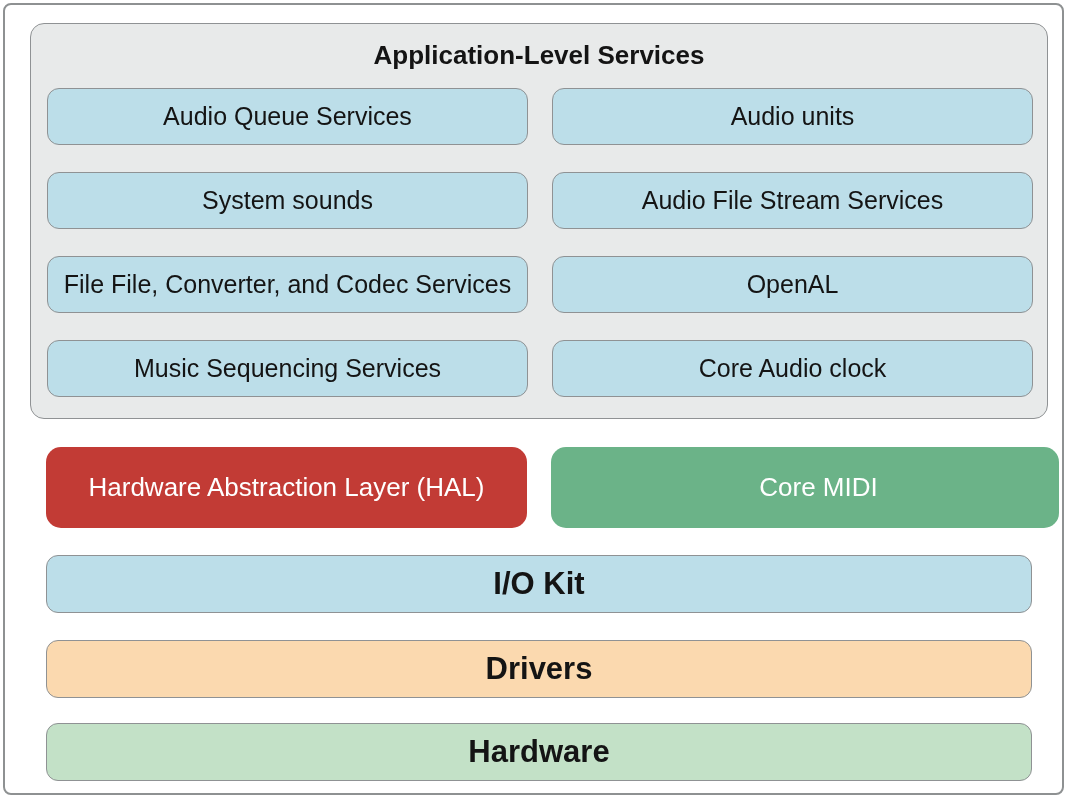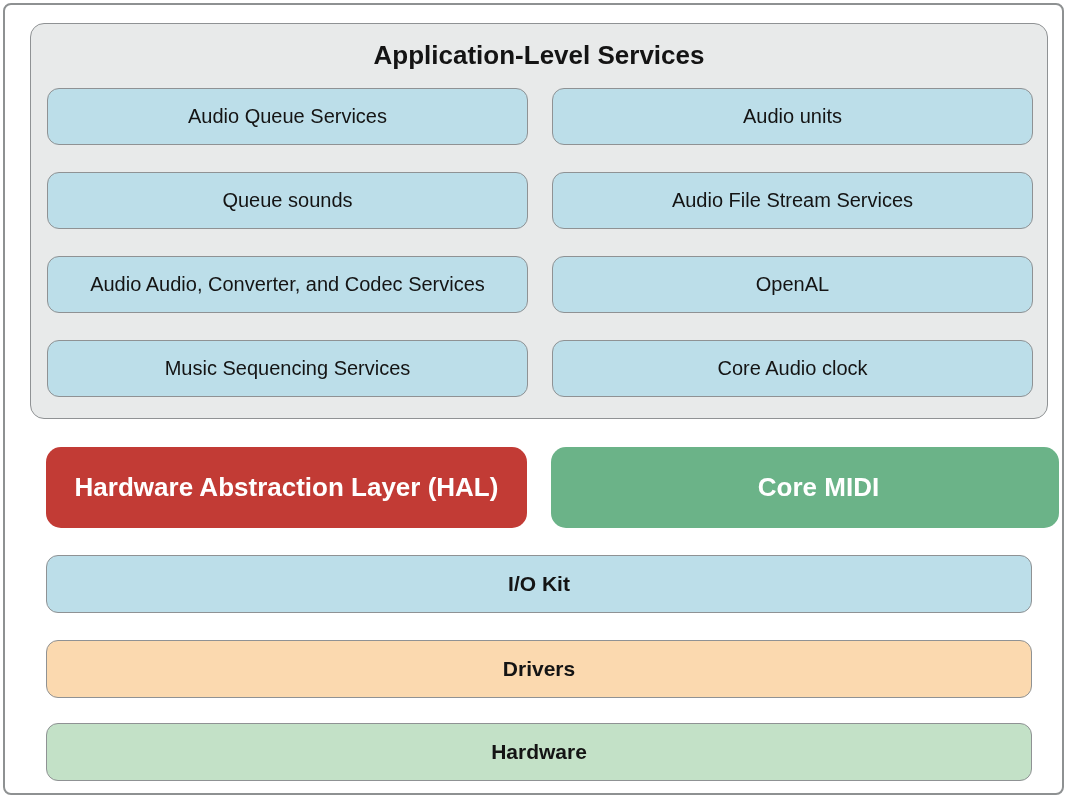--- a/index.html
+++ b/index.html
@@ -54,74 +54,74 @@
     grid-auto-rows: 57px;
   }
   .service-box {
     box-sizing: border-box;
     background: var(--service-fill, #bcdee9);
     border: 1px solid var(--box-border, #8f9294);
     border-radius: 12px;
     display: flex;
     align-items: center;
     justify-content: center;
-    font-size: 20px;
+    font-size: 25px;
     color: var(--text-dark, #141414);
     white-space: nowrap;
   }
   
   .mid-box {
     position: absolute;
     top: 442px;
     width: 481px;
     height: 81px;
     border-radius: 15px;
     display: flex;
     align-items: center;
     justify-content: center;
     font-size: 26px;
-    font-weight: bold;
+    font-weight: normal;
     color: var(--text-light, #ffffff);
   }
   .hal-box  { left: 41px;  background: var(--hal-fill, #c23b35); }
   .midi-box { left: 546px; background: var(--midi-fill, #6bb388); padding-left: 27px; }
   
   .layer-box {
     position: absolute;
     left: 41px;
     width: 986px;
     height: 58px;
     box-sizing: border-box;
     border: 1px solid var(--box-border, #8f9294);
     border-radius: 12px;
     display: flex;
     align-items: center;
     justify-content: center;
-    font-size: 21px;
+    font-size: 31px;
     font-weight: bold;
     color: var(--text-dark, #141414);
   }
   .iokit-layer    { top: 550px; background: var(--iokit-fill, #bcdee9); }
   .drivers-layer  { top: 635px; background: var(--drivers-fill, #fbd9af); }
   .hardware-layer { top: 718px; background: var(--hardware-fill, #c3e1c7); }
 </style>
 </head>
 <body>
 
 <div id="stage">
   <div class="outer-frame">
 
     <div class="app-panel">
       <div class="panel-title">Application-Level Services</div>
       <div class="service-grid">
         <div class="service-box">Audio Queue Services</div>
         <div class="service-box">Audio units</div>
-        <div class="service-box">Queue sounds</div>
+        <div class="service-box">System sounds</div>
         <div class="service-box">Audio File Stream Services</div>
-        <div class="service-box">Audio Audio, Converter, and Codec Services</div>
+        <div class="service-box">File File, Converter, and Codec Services</div>
         <div class="service-box">OpenAL</div>
         <div class="service-box">Music Sequencing Services</div>
         <div class="service-box">Core Audio clock</div>
       </div>
     </div>
 
     <div class="mid-box hal-box">Hardware Abstraction Layer (HAL)</div>
     <div class="mid-box midi-box">Core MIDI</div>
 
     <div class="layer-box iokit-layer">I/O Kit</div>

